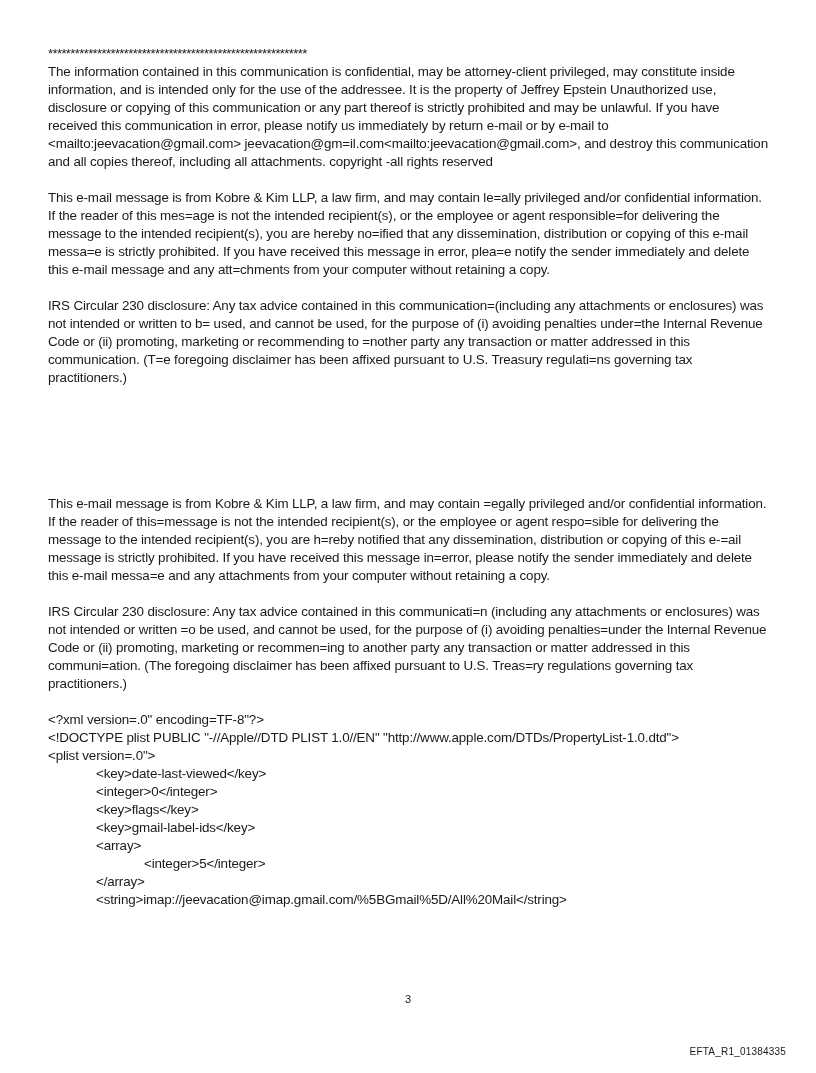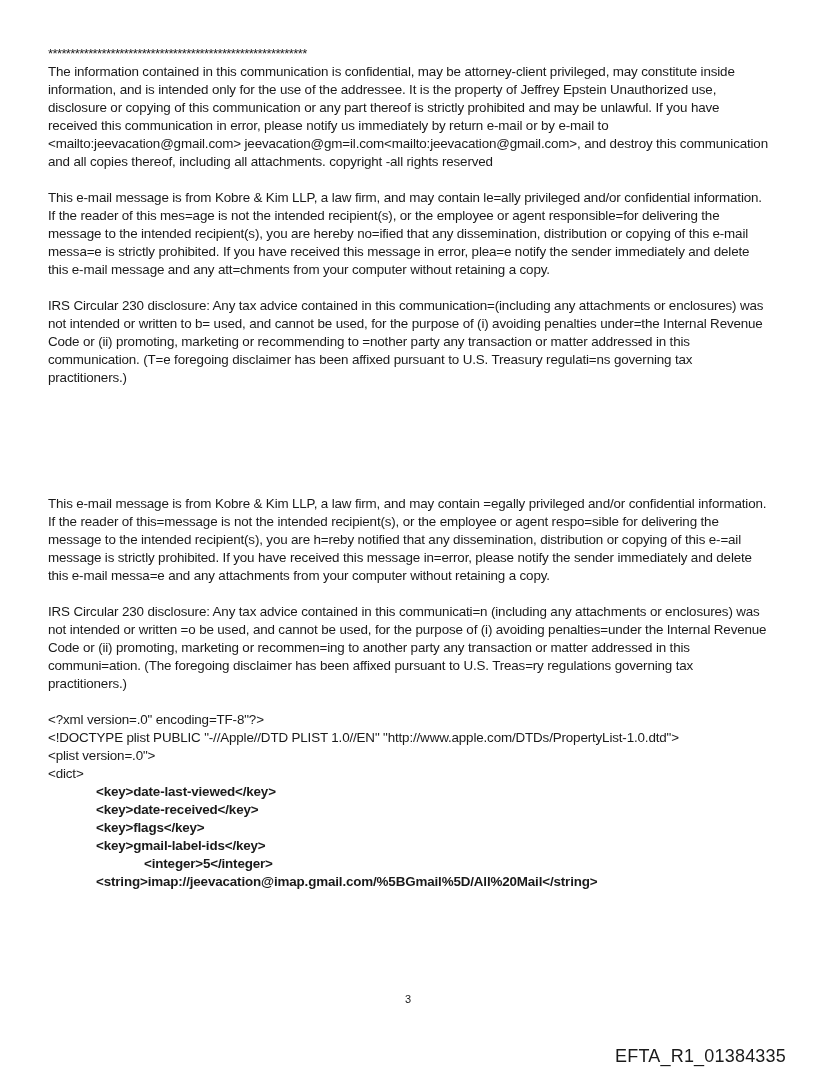--- a/index.html
+++ b/index.html
@@ -24,36 +24,36 @@
     font-size: 13px;
     letter-spacing: -0.6px;
     height: 18px;
     line-height: 18px;
     white-space: nowrap;
     margin-top: 1px;
   }
   .para { margin: 0 16px 18px 0; }
   .gap-large { height: 90px; }
   .code-line { white-space: pre; height: 18px; }
-  .indent-1 { padding-left: 48px; font-weight: bold; }
-  .indent-2 { padding-left: 96px; font-weight: bold; }
+  .indent-1 { padding-left: 48px; }
+  .indent-2 { padding-left: 96px; }
   .page-number {
     position: absolute;
     left: 0;
     width: 816px;
     text-align: center;
     top: 993px;
     font-size: 11px;
     font-family: "Liberation Sans", sans-serif;
   }
   .bates {
     position: absolute;
     right: 30px;
     top: 1046px;
-    font-size: 18px;
+    font-size: 10px;
     font-family: "Liberation Sans", sans-serif;
     letter-spacing: 0.2px;
   }
 </style>
 </head>
 <body>
 
 <div class="page">
   <div class="stars">**********************************************************</div>
 
@@ -66,24 +66,25 @@
   <div class="gap-large"></div>
 
   <p class="para">This e-mail message is from Kobre &amp; Kim LLP, a law firm, and may contain =egally privileged and/or confidential information. If the reader of this=message is not the intended recipient(s), or the employee or agent respo=sible for delivering the message to the intended recipient(s), you are h=reby notified that any dissemination, distribution or copying of this e-=ail message is strictly prohibited. If you have received this message in=error, please notify the sender immediately and delete this e-mail messa=e and any attachments from your computer without retaining a copy.</p>
 
   <p class="para">IRS Circular 230 disclosure: Any tax advice contained in this communicati=n (including any attachments or enclosures) was not intended or written =o be used, and cannot be used, for the purpose of (i) avoiding penalties=under the Internal Revenue Code or (ii) promoting, marketing or recommen=ing to another party any transaction or matter addressed in this communi=ation. (The foregoing disclaimer has been affixed pursuant to U.S. Treas=ry regulations governing tax practitioners.)</p>
 
   <div>
     <div class="code-line">&lt;?xml version=.0" encoding=TF-8"?&gt;</div>
     <div class="code-line">&lt;!DOCTYPE plist PUBLIC "-//Apple//DTD PLIST 1.0//EN" "http://www.apple.com/DTDs/PropertyList-1.0.dtd"&gt;</div>
     <div class="code-line">&lt;plist version=.0"&gt;</div>
-    <div class="code-line">&lt;dict&gt;</div>
     <div class="code-line indent-1">&lt;key&gt;date-last-viewed&lt;/key&gt;</div>
-    <div class="code-line indent-1">&lt;key&gt;date-received&lt;/key&gt;</div>
+    <div class="code-line indent-1">&lt;integer&gt;0&lt;/integer&gt;</div>
     <div class="code-line indent-1">&lt;key&gt;flags&lt;/key&gt;</div>
     <div class="code-line indent-1">&lt;key&gt;gmail-label-ids&lt;/key&gt;</div>
+    <div class="code-line indent-1">&lt;array&gt;</div>
     <div class="code-line indent-2">&lt;integer&gt;5&lt;/integer&gt;</div>
+    <div class="code-line indent-1">&lt;/array&gt;</div>
     <div class="code-line indent-1">&lt;string&gt;imap://jeevacation@imap.gmail.com/%5BGmail%5D/All%20Mail&lt;/string&gt;</div>
   </div>
 </div>
 
 <div class="page-number">3</div>
 <div class="bates">EFTA_R1_01384335</div>
 
 </body></html>

